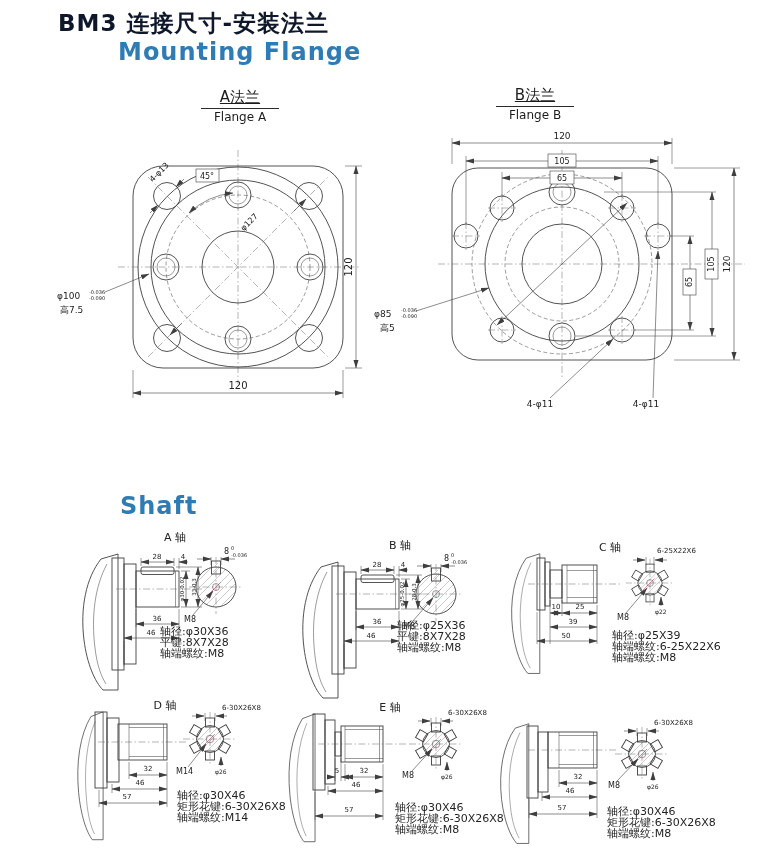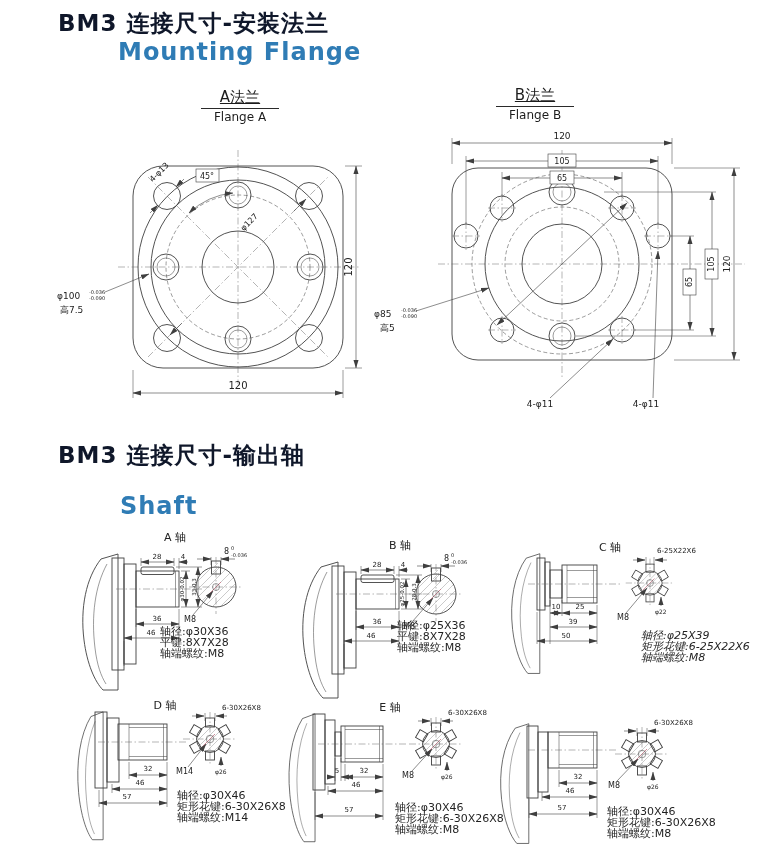--- a/index.html
+++ b/index.html
@@ -488,36 +488,35 @@
 
   <div class="abs fl-head" style="left:201px;top:88px;">
     <div class="zh">A法兰</div>
     <div class="en">Flange A</div>
   </div>
   <div class="abs fl-head" style="left:496px;top:86px;">
     <div class="zh">B法兰</div>
     <div class="en">Flange B</div>
   </div>
 
-  <div class="abs h1" style="left:58px;top:440px;">BM3 连接尺寸-输出轴</div>
   <div class="abs h2" style="left:120px;top:492px;">Shaft</div>
 
   <div class="abs spec" style="left:160px;top:626px;">
     <div>轴径:φ30X36</div>
     <div>平键:8X7X28</div>
     <div>轴端螺纹:M8</div>
   </div>
   <div class="abs spec" style="left:397px;top:620px;">
     <div>轴径:φ25X36</div>
     <div>平键:8X7X28</div>
     <div>轴端螺纹:M8</div>
   </div>
-  <div class="abs spec" style="left:641px;top:630px;font-style:italic;">
+  <div class="abs spec" style="left:612px;top:630px;">
     <div>轴径:φ25X39</div>
-    <div>矩形花键:6-25X22X6</div>
+    <div>轴端螺纹:6-25X22X6</div>
     <div>轴端螺纹:M8</div>
   </div>
   <div class="abs spec" style="left:177px;top:790px;">
     <div>轴径:φ30X46</div>
     <div>矩形花键:6-30X26X8</div>
     <div>轴端螺纹:M14</div>
   </div>
   <div class="abs spec" style="left:395px;top:802px;">
     <div>轴径:φ30X46</div>
     <div>矩形花键:6-30X26X8</div>

